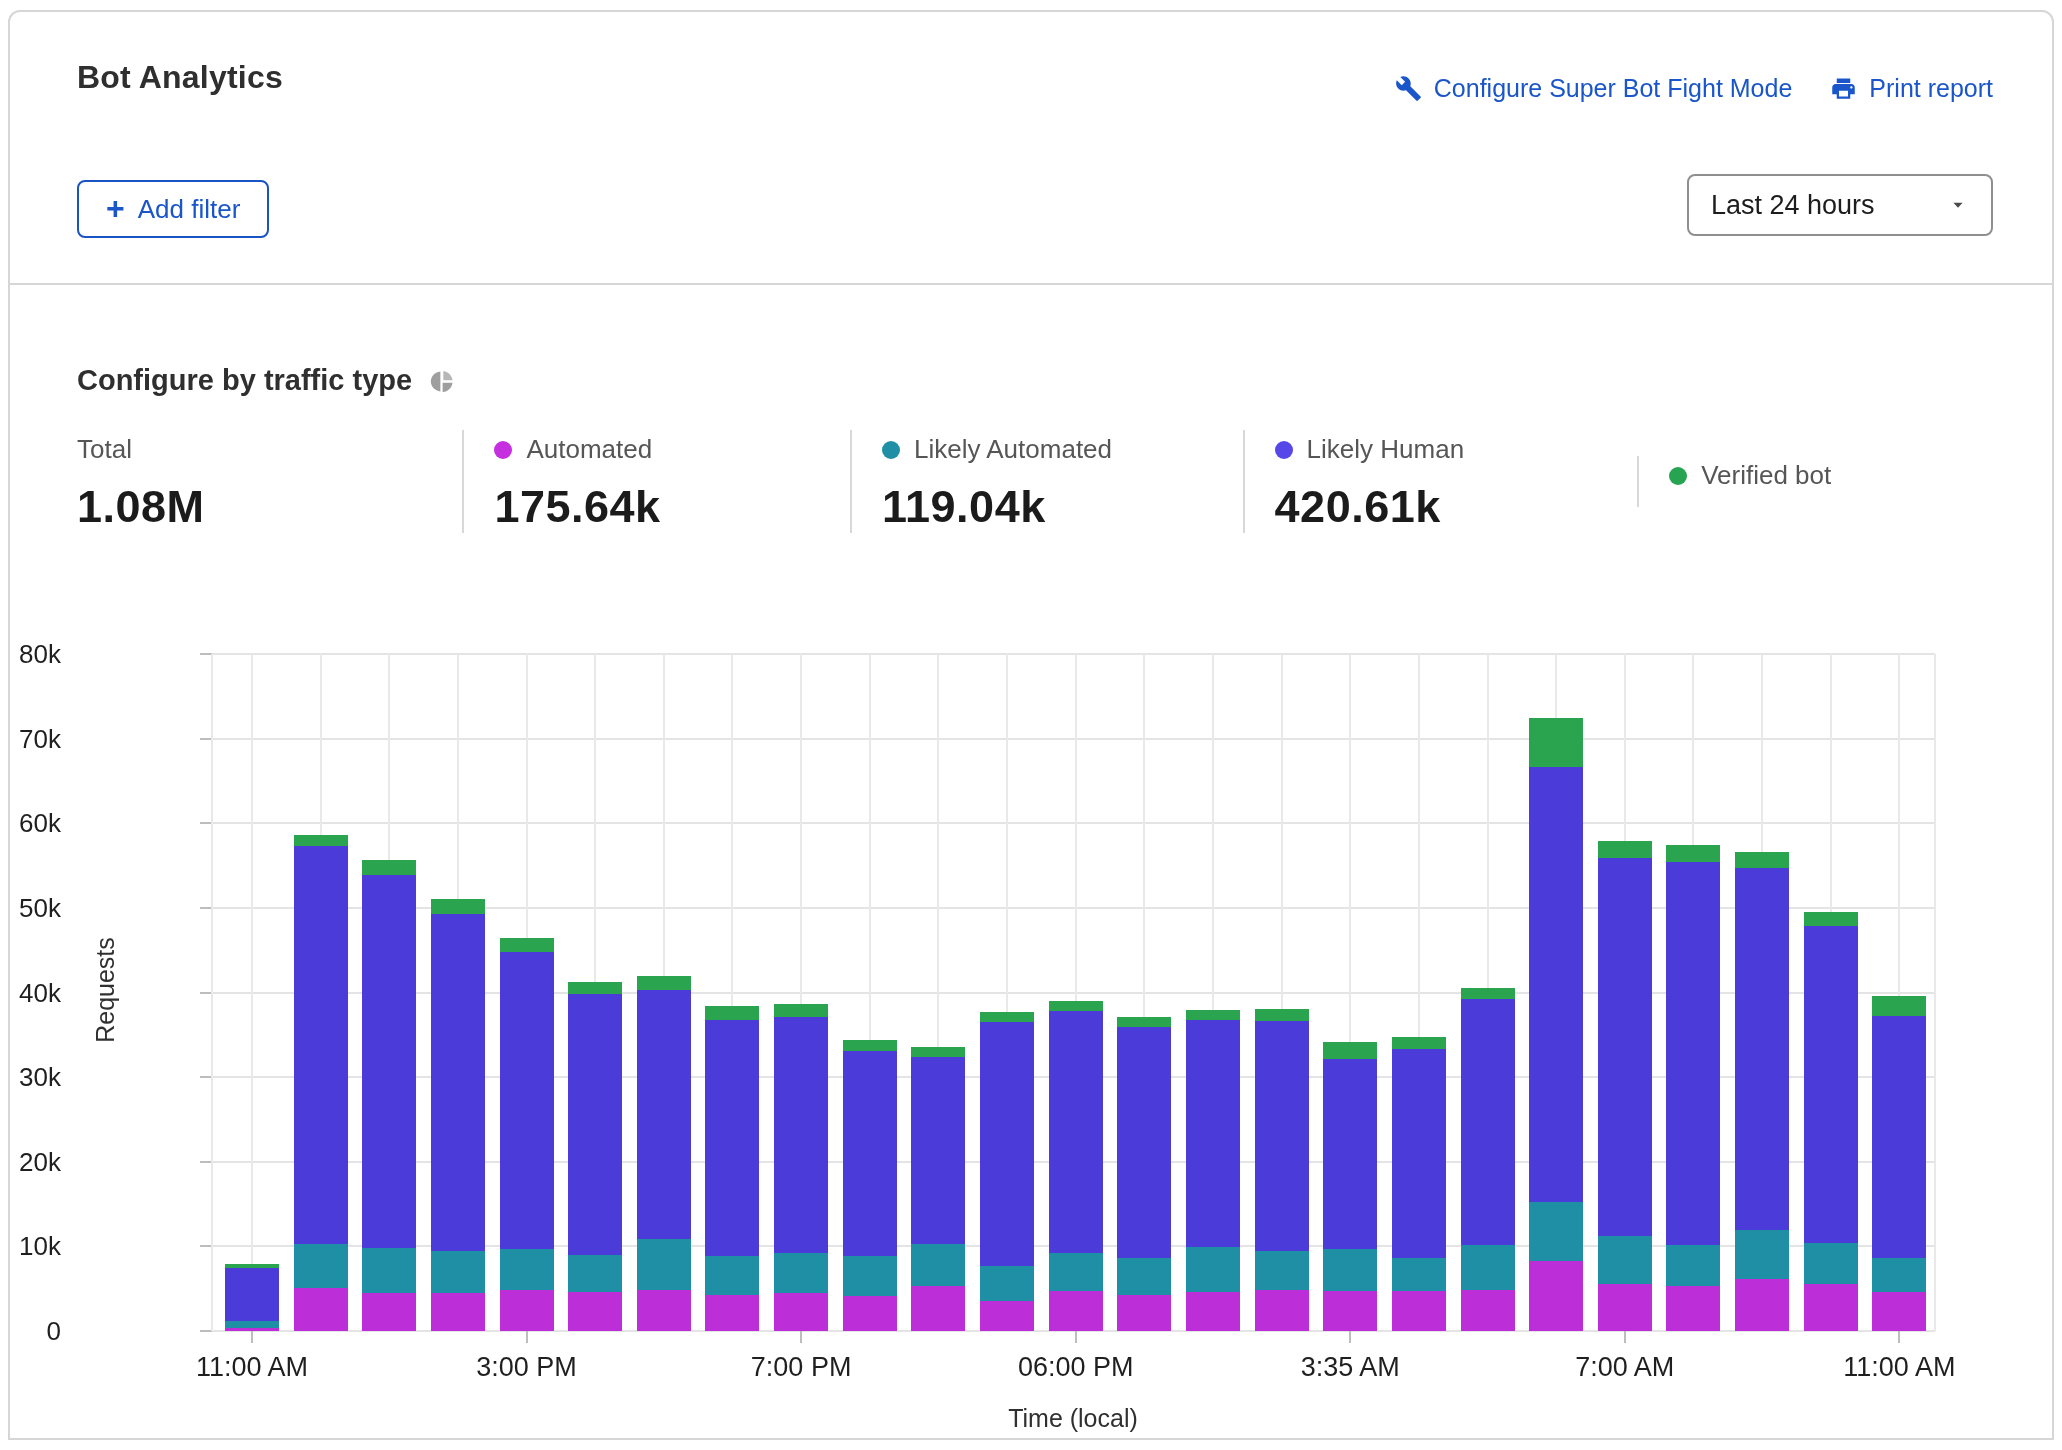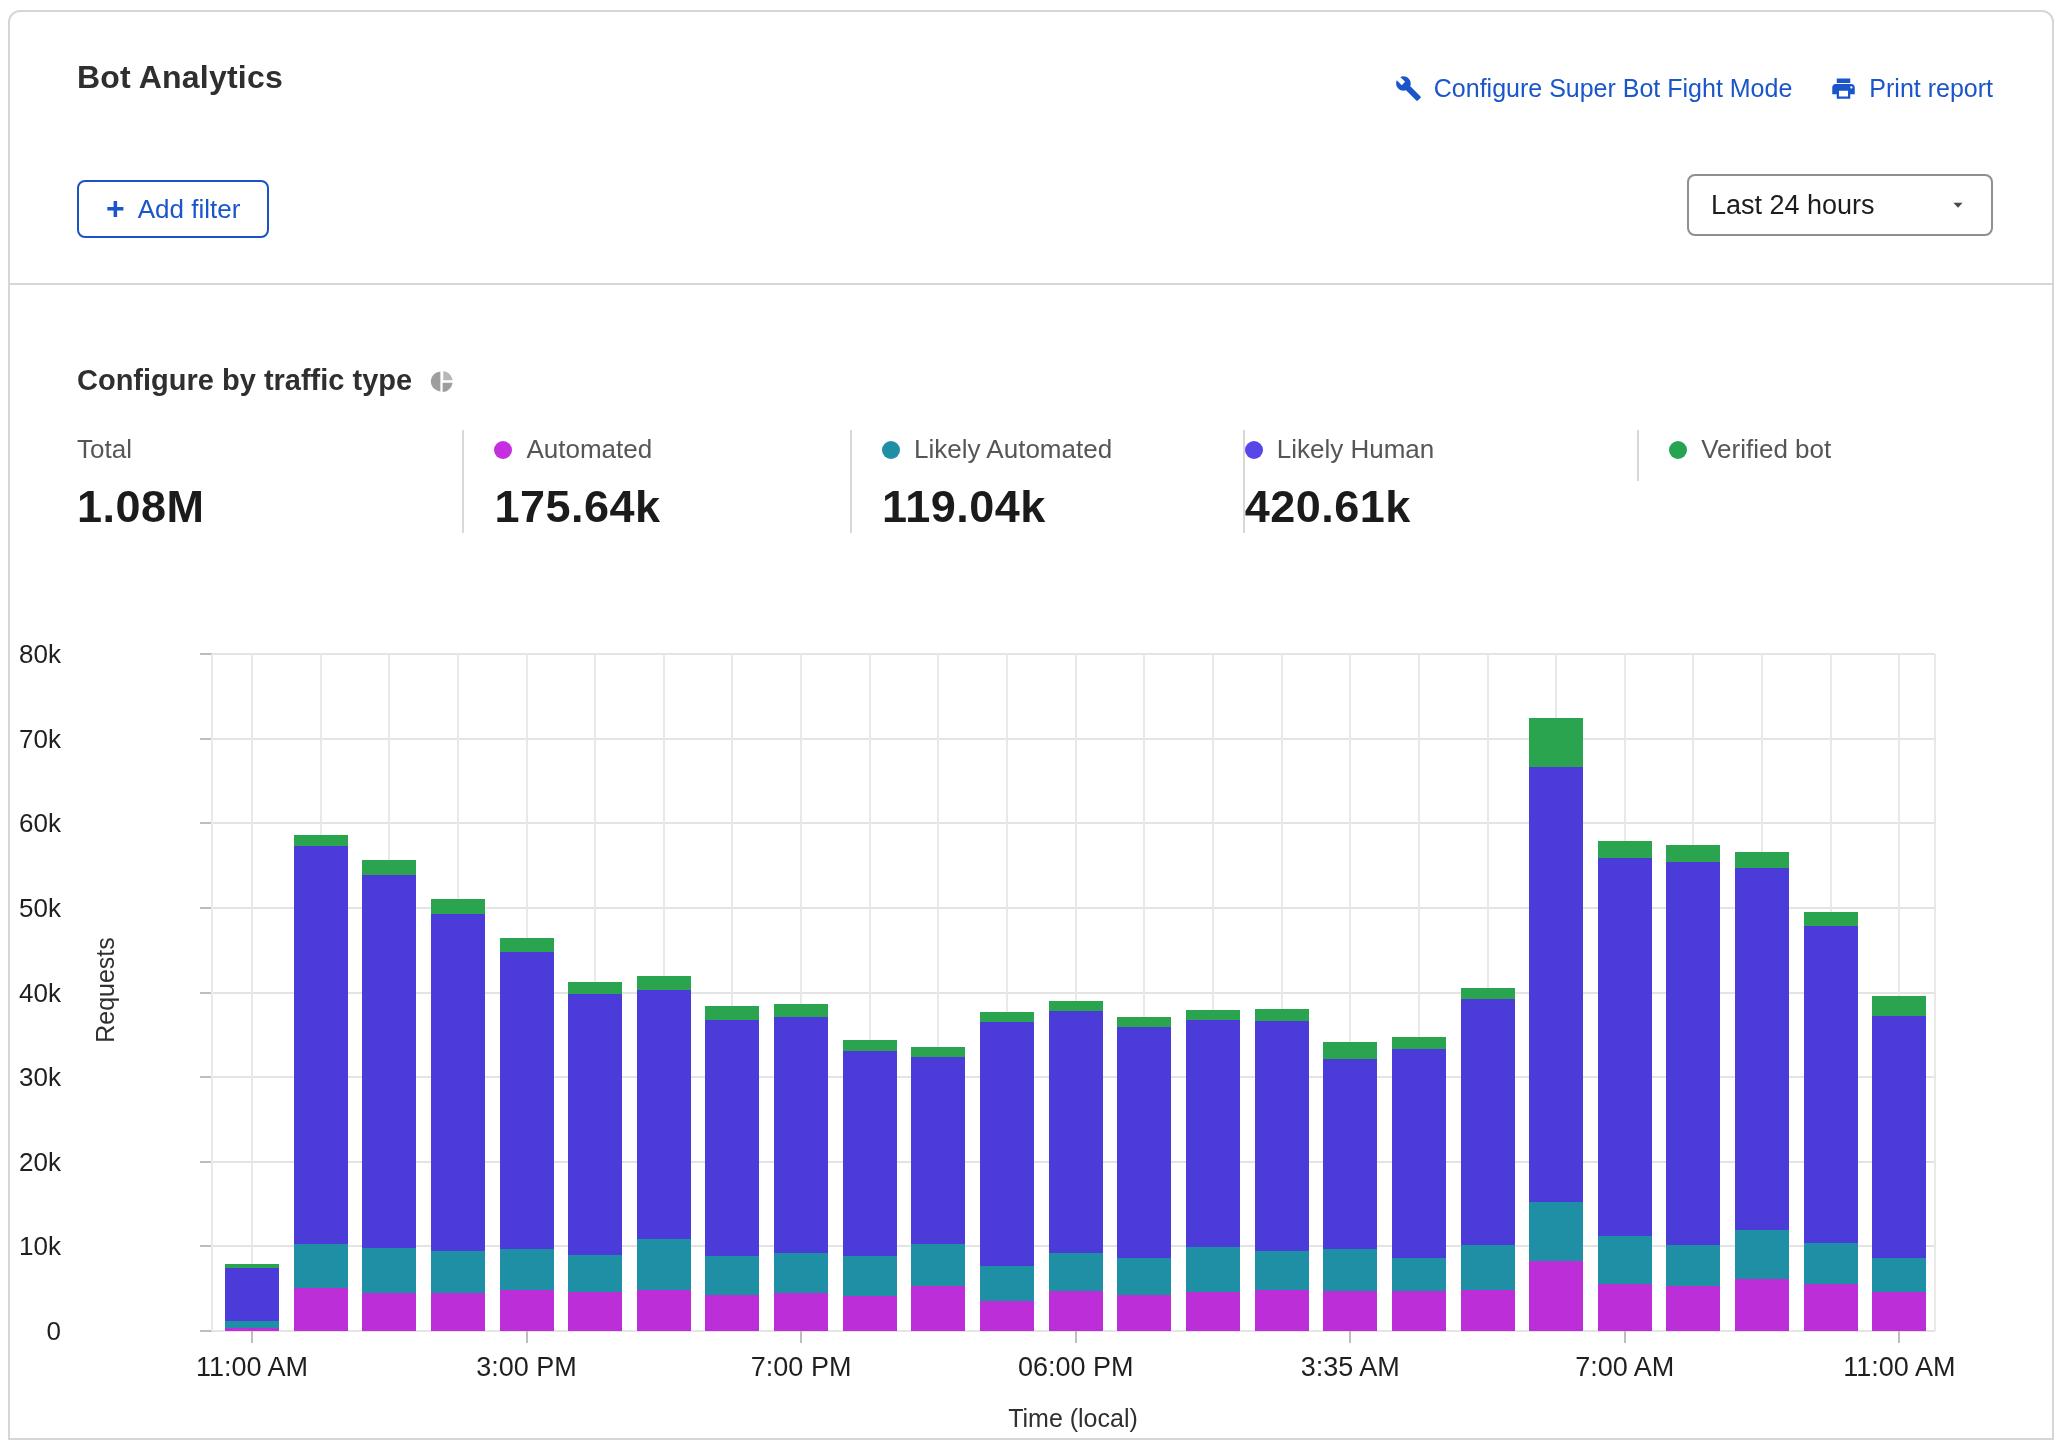--- a/index.html
+++ b/index.html
@@ -17,21 +17,21 @@
              font-size:26px;cursor:pointer;font-family:inherit;}
   .addfilter .plus{font-size:32px;font-weight:bold;line-height:1;margin-top:-3px;}
   .select{position:absolute;right:59px;top:162px;width:258px;height:58px;border:2px solid #8f8f8f;border-radius:8px;
           display:flex;align-items:center;justify-content:space-between;padding:0 22px;font-size:27px;color:#1d1d1d;
           background:#fff;cursor:pointer;}
   .select svg{width:22px;height:22px;}
   
   .sec-title{position:absolute;left:67px;top:352px;font-size:29px;font-weight:bold;color:#2f2f2f;display:flex;align-items:center;gap:16px;}
   .sec-title svg{width:27px;height:27px;margin-top:2px;}
   
-  .stats{position:absolute;left:67px;top:418px;right:59px;display:flex;align-items:flex-start;}
+  .stats{position:absolute;left:67px;top:418px;right:59px;display:flex;align-items:center;}
   .stat{box-sizing:border-box;padding-top:4px;}
   .stat .lrow{display:flex;align-items:center;gap:14px;margin-bottom:16px;}
   .stat .dot{width:18px;height:18px;border-radius:50%;flex:none;}
   .stat .lbl{font-size:26px;color:#565656;}
   .stat .val{font-size:45px;font-weight:bold;color:#1b1b1b;letter-spacing:.5px;}
   
   .plot{position:absolute;left:202px;top:642px;width:1723px;height:677px;}
   .gl-h{position:absolute;left:0;width:100%;height:2px;background:#e4e4e4;}
   .gl-v{position:absolute;top:0;height:100%;width:2px;background:#e9e9e9;}
   .ytick{position:absolute;height:2px;width:12px;background:#bdbdbd;left:-12px;}
@@ -103,21 +103,21 @@
         </div>
         <div class="val">175.64k</div>
       </div>
       <div class="stat" style="width: 395px; border-left: 2px solid rgb(216, 216, 216); padding-left: 30px;">
         <div class="lrow">
           <span class="dot" style="background: rgb(31, 143, 166);"></span>
           <span class="lbl">Likely Automated</span>
         </div>
         <div class="val">119.04k</div>
       </div>
-      <div class="stat" style="width: 397px; border-left: 2px solid rgb(216, 216, 216); ">
+      <div class="stat" style="width: 397px; border-left: 2px solid rgb(216, 216, 216); padding-left: 30px;">
         <div class="lrow">
           <span class="dot" style="background: rgb(87, 71, 232);"></span>
           <span class="lbl">Likely Human</span>
         </div>
         <div class="val">420.61k</div>
       </div>
       <div class="stat" style="width: 358px; border-left: 2px solid rgb(216, 216, 216); padding-left: 30px;">
         <div class="lrow">
           <span class="dot" style="background: rgb(39, 164, 81);"></span>
           <span class="lbl">Verified bot</span>

